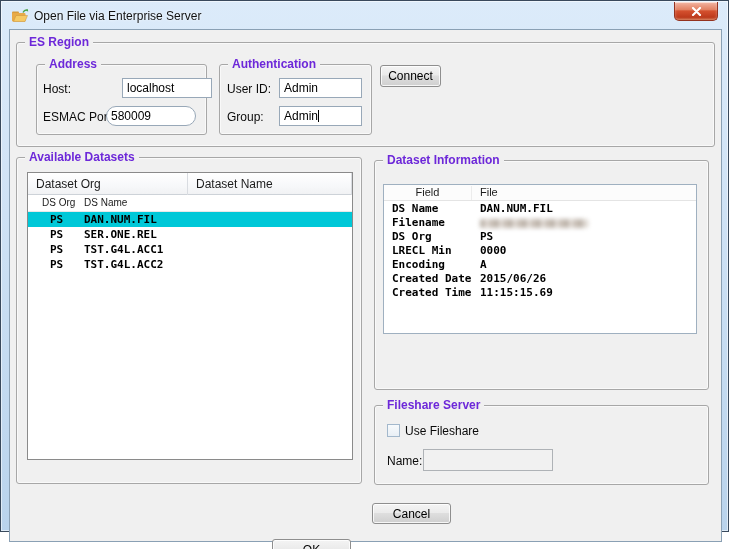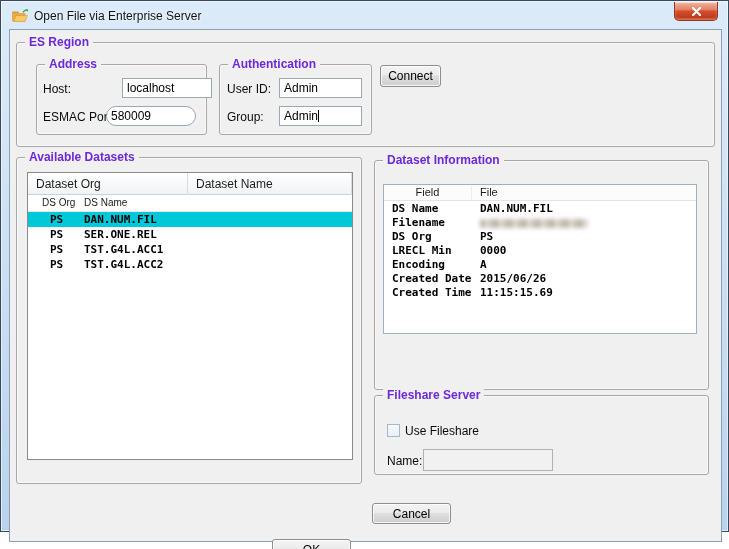--- a/index.html
+++ b/index.html
@@ -222,21 +222,21 @@
           <span class="f">Created Date</span>
             <span class="v">2015/06/26</span>
         </div>
         <div class="info-row">
           <span class="f">Created Time</span>
             <span class="v">11:15:15.69</span>
         </div>
       </div>
     </div>
 
-    <div class="group" style="left:364px; top:365px; width:335px; height:80px;padding-left:44px;">
+    <div class="group" style="left:364px; top:375px; width:335px; height:80px;padding-left:44px;">
       <span class="group-label">Fileshare Server</span>
     </div>
     <div class="checkbox" style="left:377px; top:394px;"></div>
     <span class="lbl" style="left:395px; top:394px;">Use Fileshare</span>
     <span class="lbl" style="left:377px; top:424px;">Name:</span>
     <div class="textbox disabled" style="left:413px; top:419px; width:130px; height:22px;"></div>
 
     <div class="btn" style="left:262px; top:473px; width:79px; height:21px;margin-top:36px;">OK</div>
     <div class="btn" style="left:362px; top:473px; width:79px; height:21px;">Cancel</div>
 

